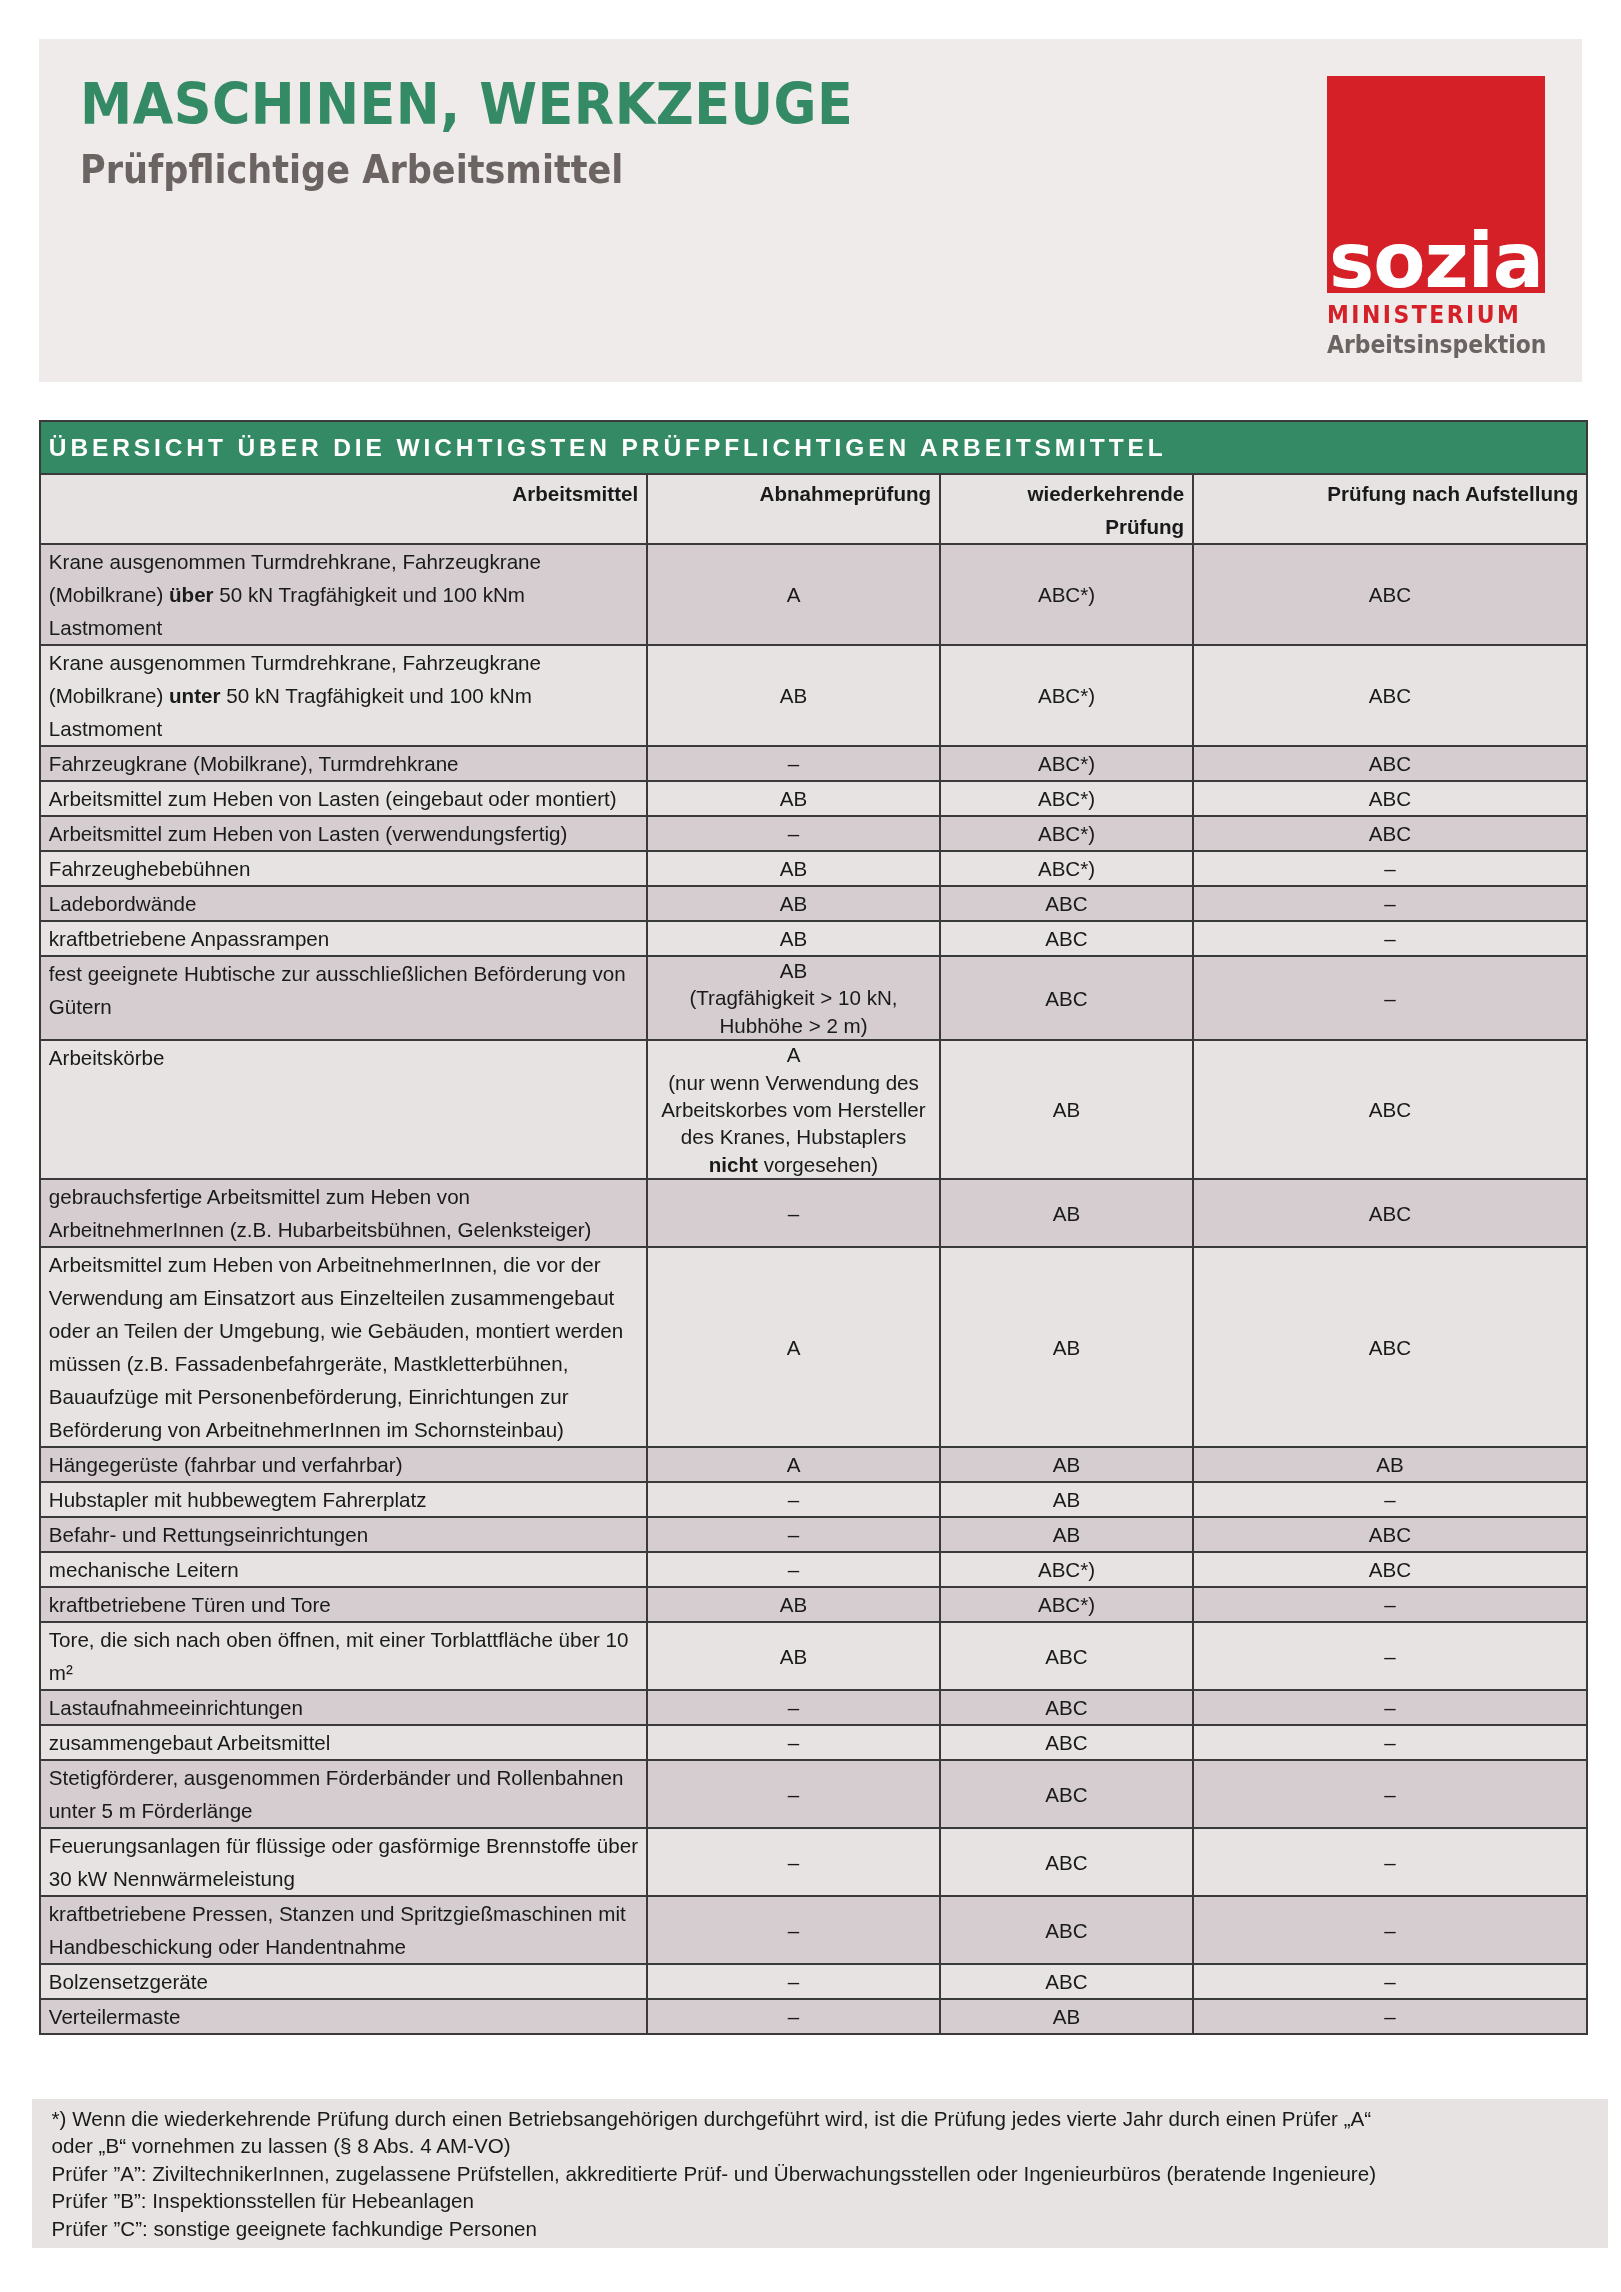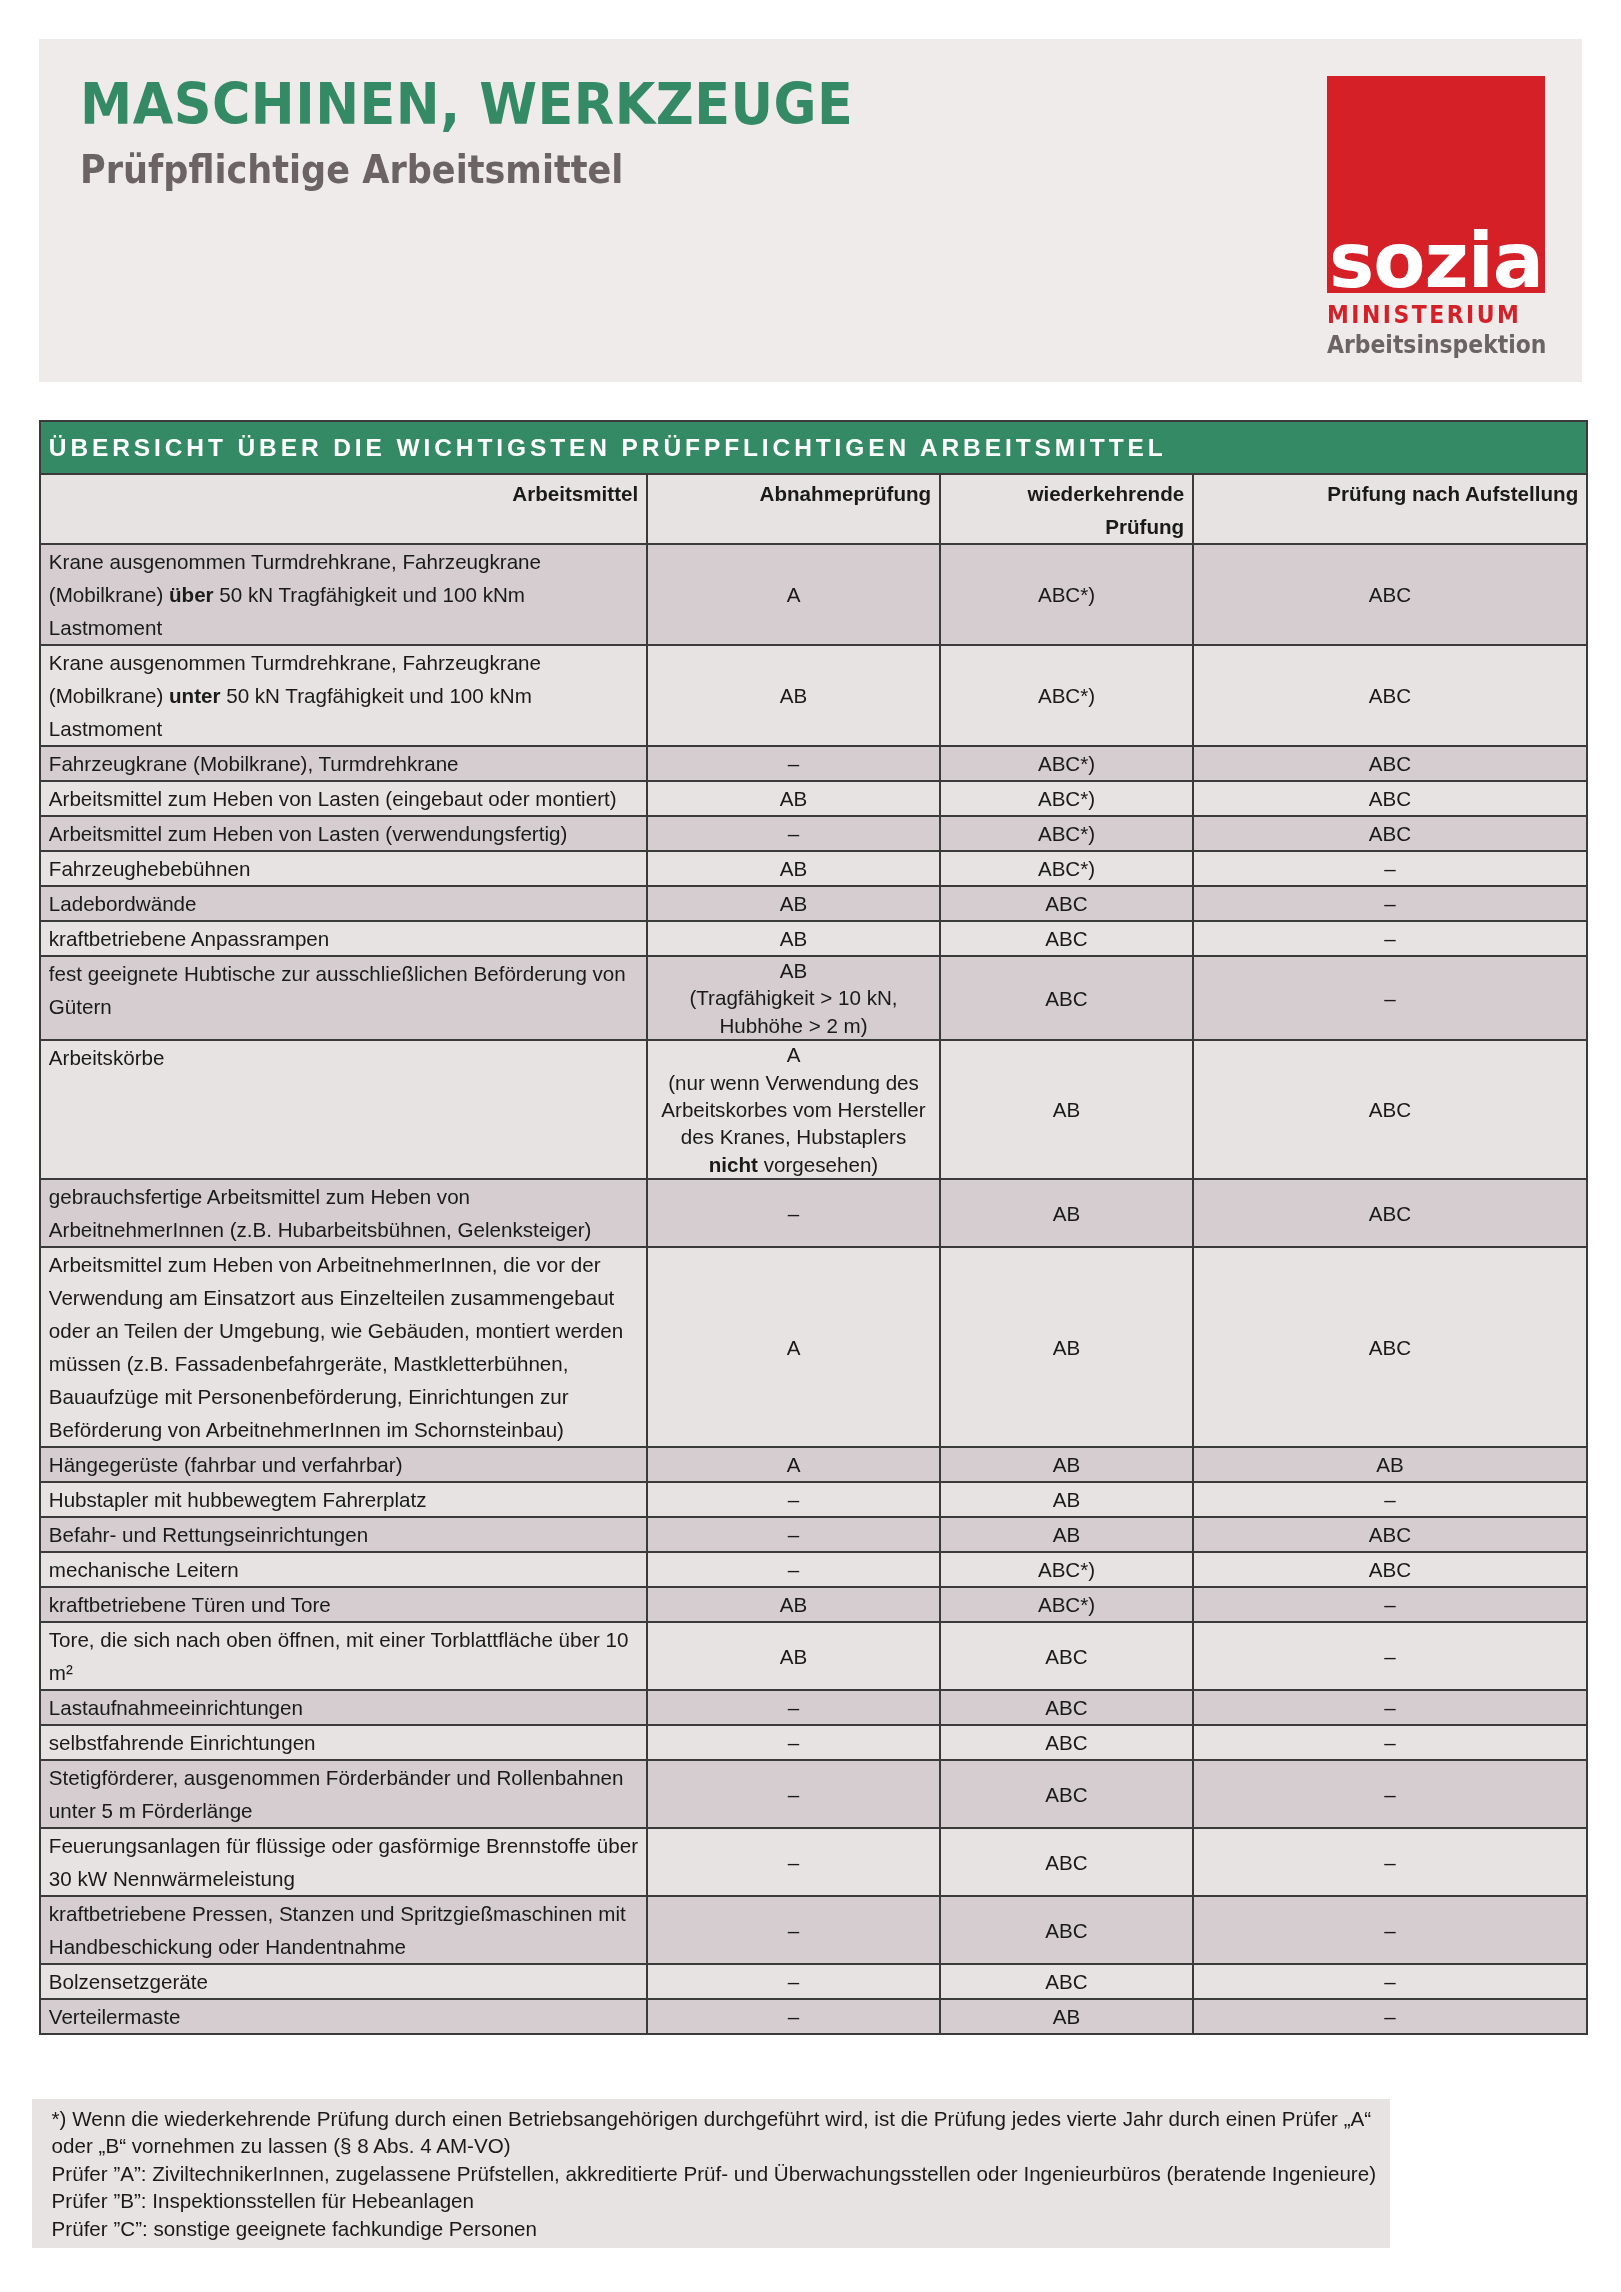--- a/index.html
+++ b/index.html
@@ -57,21 +57,21 @@
   }
   .colhead { background: #e7e3e3; text-align: right; font-weight: bold; vertical-align: top !important; padding-top: 2px !important; }
   tr.odd td { background: #d5cdcf; }
   tr.even td { background: #e7e3e3; }
   td.c { text-align: center; }
   td.l { text-align: left; }
   td.top { vertical-align: top !important; }
   .bold { font-weight: bold; }
 
   .footnote {
-    position: absolute; left: 32px; top: 2099px; width: 1358px; height: 149px;
+    position: absolute; left: 32px; top: 2099px; width: 1576px; height: 149px;
     background: #e7e3e3; box-sizing: border-box; padding: 5.9px 19.6px 0 19.6px;
     font-size: 20.6px; line-height: 27.4px; font-family: "Liberation Sans", sans-serif;
   }
   .footnote div { white-space: nowrap; }
 </style>
 </head>
 <body>
 
 <div class="header-box"></div>
 <div class="title">MASCHINEN, WERKZEUGE</div>
@@ -217,21 +217,21 @@
     <td class="c">ABC</td>
     <td class="c">–</td>
   </tr>
   <tr class="odd">
     <td class="l">Lastaufnahmeeinrichtungen</td>
     <td class="c">–</td>
     <td class="c">ABC</td>
     <td class="c">–</td>
   </tr>
   <tr class="even">
-    <td class="l">selbstfahrende Einrichtungen</td>
+    <td class="l">zusammengebaut Arbeitsmittel</td>
     <td class="c">–</td>
     <td class="c">ABC</td>
     <td class="c">–</td>
   </tr>
   <tr class="odd">
     <td class="l">Stetigförderer, ausgenommen Förderbänder und Rollenbahnen unter 5 m Förderlänge</td>
     <td class="c">–</td>
     <td class="c">ABC</td>
     <td class="c">–</td>
   </tr>

